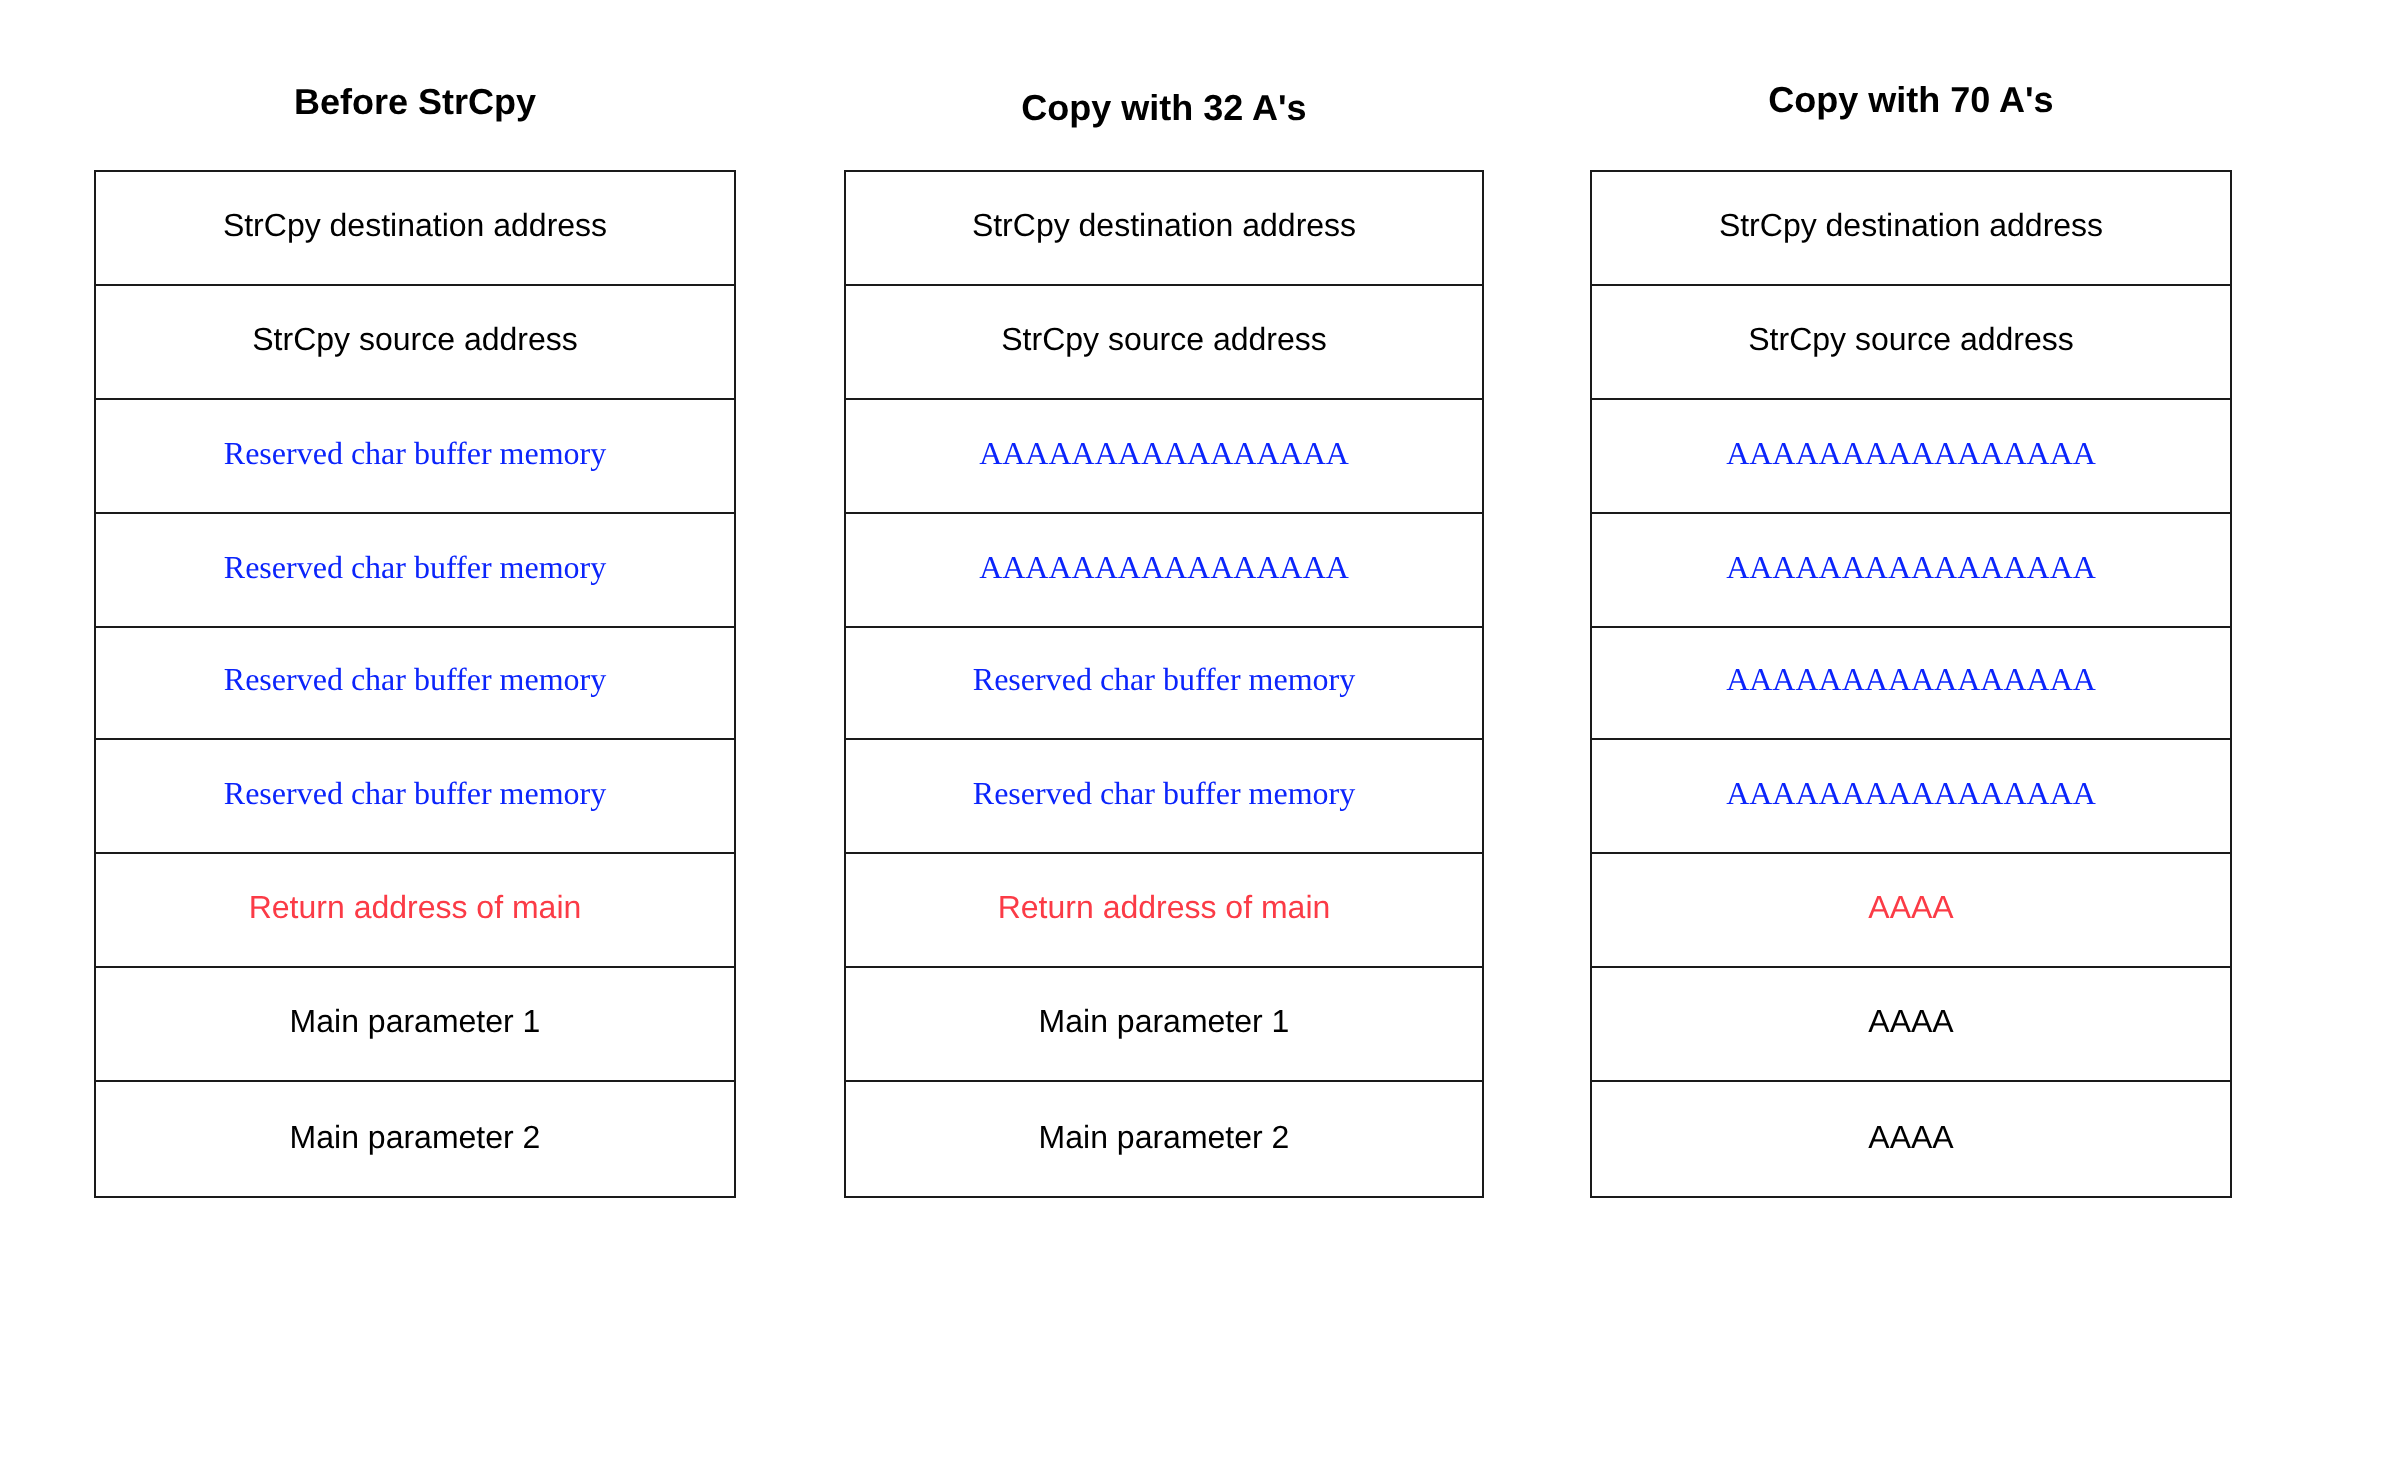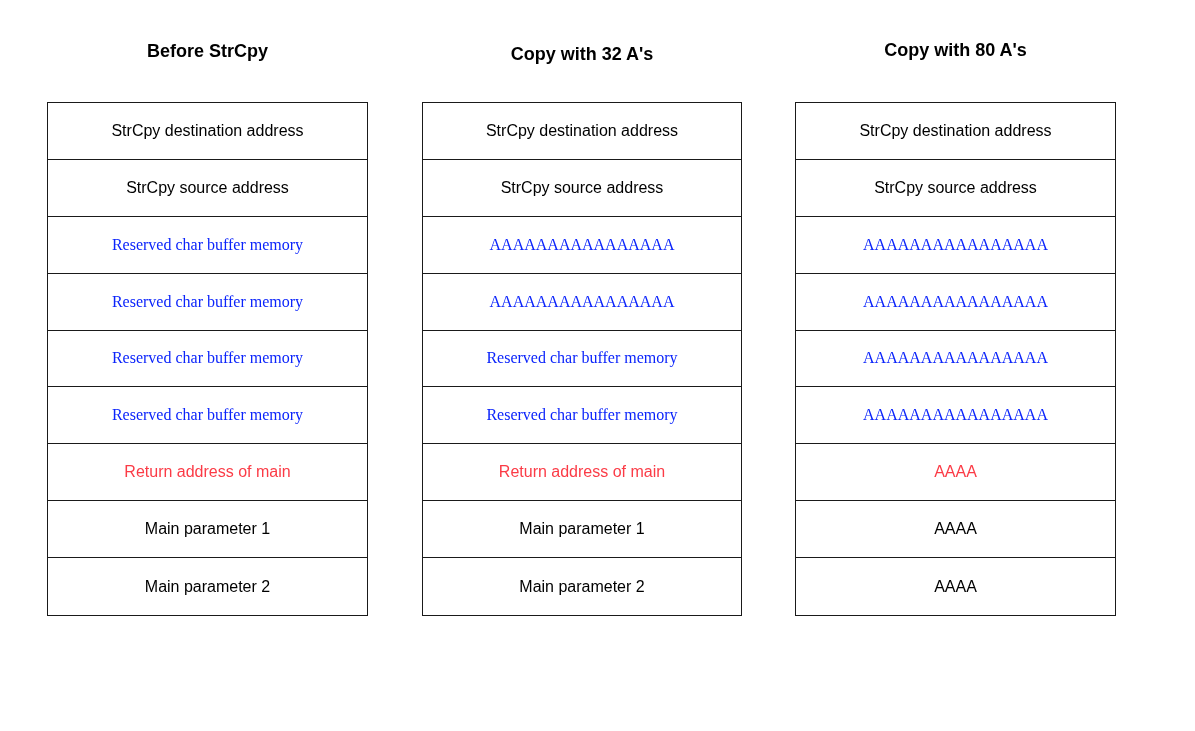--- a/index.html
+++ b/index.html
@@ -25,21 +25,20 @@
   }
   .memory-stack {
     position: absolute;
     top: 85px;
     height: 514px;
     border: 1.5px solid #1a1a1a;
     box-sizing: border-box;
     display: grid;
     grid-template-rows: repeat(9, 1fr);
     background: #ffffff;
-    margin-top: 17px;
   }
   .memory-cell {
     border-bottom: 1px solid #1a1a1a;
     display: flex;
     align-items: center;
     justify-content: center;
     font-size: 16px;
     color: #000000;
     white-space: nowrap;
   }
@@ -85,21 +84,21 @@
       <div class="memory-cell" data-color="blue">AAAAAAAAAAAAAAAA</div>
       <div class="memory-cell" data-color="blue">Reserved char buffer memory</div>
       <div class="memory-cell" data-color="blue">Reserved char buffer memory</div>
       <div class="memory-cell" data-color="red">Return address of main</div>
       <div class="memory-cell" data-color="black">Main parameter 1</div>
       <div class="memory-cell" data-color="black">Main parameter 2</div>
     </div>
   </section>
 
   <section class="col3">
-    <div class="column-title">Copy with 80 A's</div>
+    <div class="column-title">Copy with 70 A's</div>
     <div class="memory-stack">
       <div class="memory-cell" data-color="black">StrCpy destination address</div>
       <div class="memory-cell" data-color="black">StrCpy source address</div>
       <div class="memory-cell" data-color="blue">AAAAAAAAAAAAAAAA</div>
       <div class="memory-cell" data-color="blue">AAAAAAAAAAAAAAAA</div>
       <div class="memory-cell" data-color="blue">AAAAAAAAAAAAAAAA</div>
       <div class="memory-cell" data-color="blue">AAAAAAAAAAAAAAAA</div>
       <div class="memory-cell" data-color="red">AAAA</div>
       <div class="memory-cell" data-color="black">AAAA</div>
       <div class="memory-cell" data-color="black">AAAA</div>

